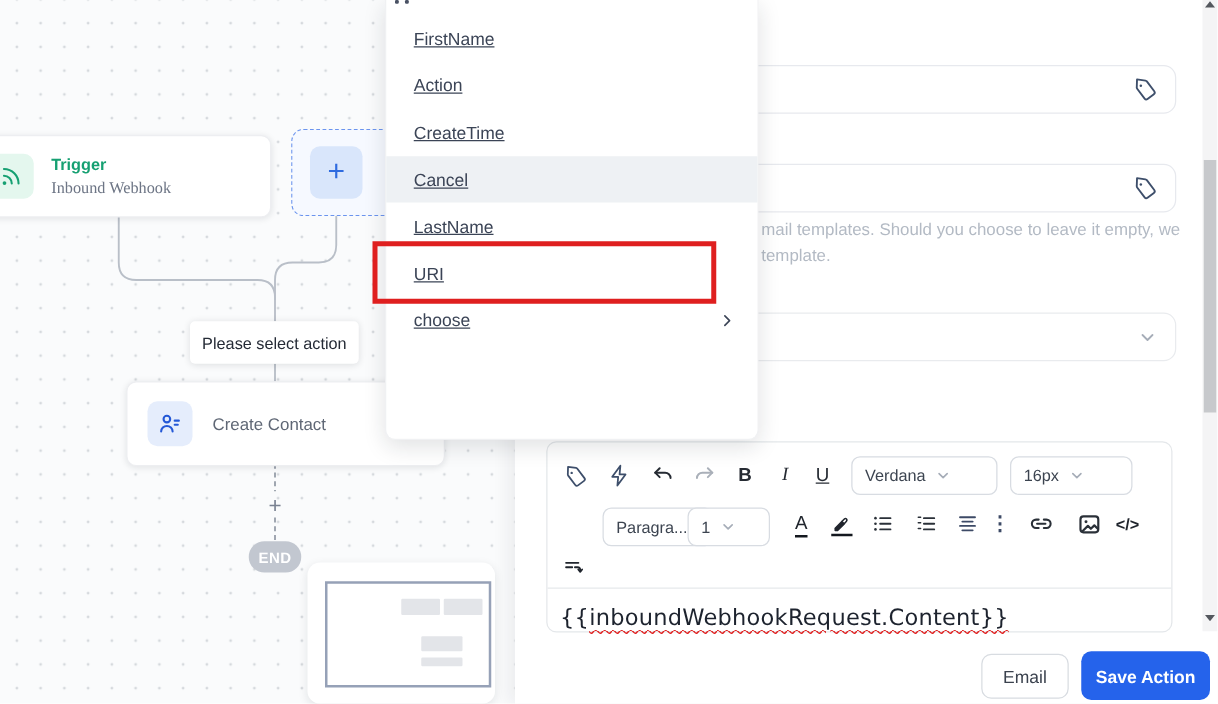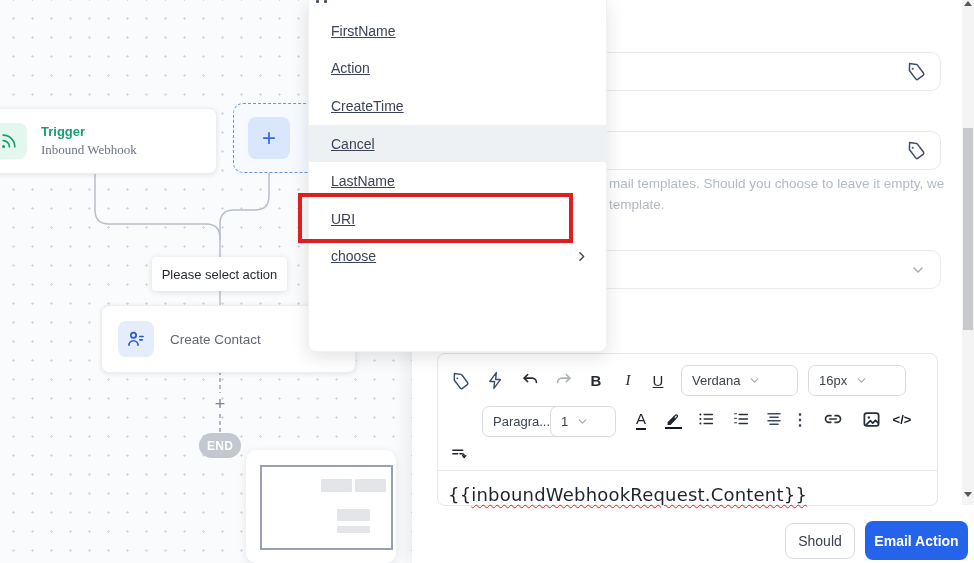--- a/index.html
+++ b/index.html
@@ -301,22 +301,22 @@
             <path d="M4 6h14M4 11h7"></path>
             <path d="M14 11h3a3 3 0 0 1 3 3v1.5"></path>
             <path d="m17.8 13.6 2.2 2.6 2.2-2.6"></path>
           </svg>
         </button>
       </div>
 
       <div class="ed-content"><span>{{</span><span class="wavy">inboundWebhookRequest.Content}}</span></div>
     </div>
 
-    <button class="btn btn-cancel">Should</button>
-    <button class="btn btn-save">Email Action</button>
+    <button class="btn btn-cancel">Email</button>
+    <button class="btn btn-save">Save Action</button>
 
     <div class="abs sbar">
       <span class="sarrow up"></span>
       <span class="sthumb"></span>
       <span class="sarrow down"></span>
     </div>
   </div>
 
   <div class="abs dropdown">
     <span class="remnant">

